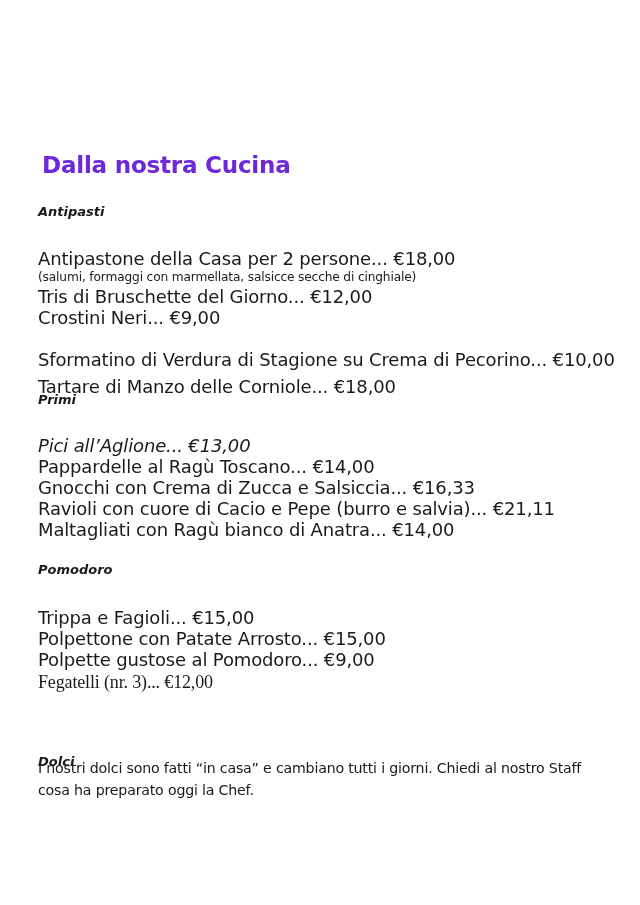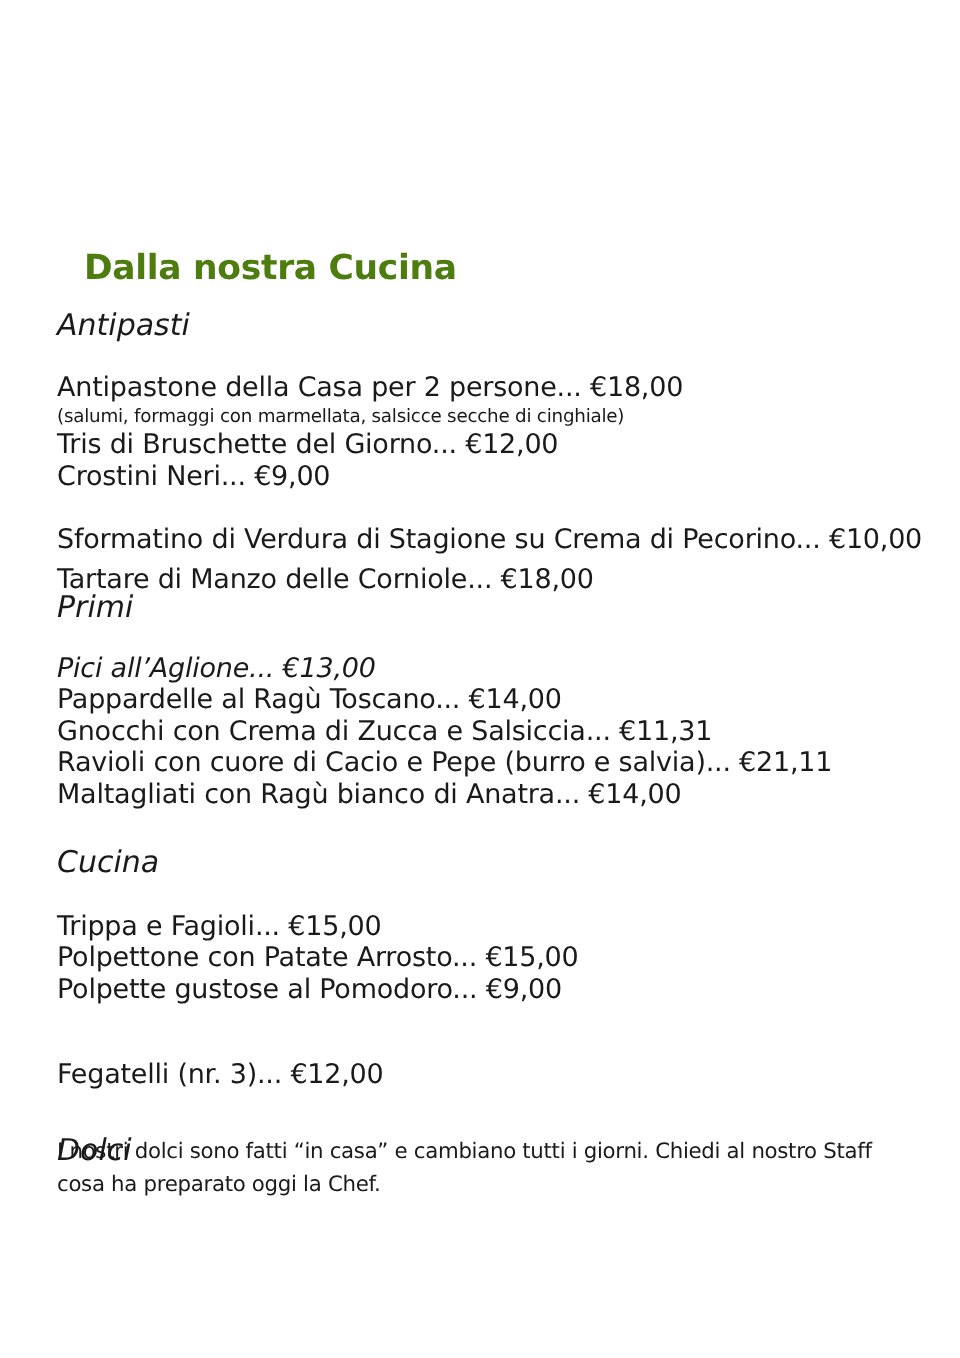--- a/index.html
+++ b/index.html
@@ -18,34 +18,34 @@
     .page {
       position: absolute;
       left: 38px;
       top: 0;
       width: 580px;
     }
     .title {
       position: absolute;
       left: 0;
       top: 148px;
-      margin: 18px;
+      margin: 4px;
       font-size: 23px;
       font-weight: bold;
       letter-spacing: -0.2px;
       white-space: nowrap;
-      color: #4d7c0f;
+      color: #6d28d9;
     }
     .section-head {
       position: absolute;
       left: 0;
       margin: 0;
-      font-size: 20px;
+      font-size: 13px;
       font-style: italic;
-      font-weight: normal;
+      font-weight: bold;
       white-space: nowrap;
       color: #1a1a1a;
     }
     .item {
       position: absolute;
       left: 0;
       font-size: 18px;
       line-height: 21px;
       white-space: nowrap;
       color: #1a1a1a;
@@ -74,25 +74,25 @@
   <div class="item" style="top:248px;">Antipastone della Casa per 2 persone... €18,00</div>
   <div class="item note" style="top:267px;">(salumi, formaggi con marmellata, salsicce secche di cinghiale)</div>
   <div class="item" style="top:286px;">Tris di Bruschette del Giorno... €12,00</div>
   <div class="item" style="top:307px;">Crostini Neri... €9,00</div>
   <div class="item" style="top:328px;margin-top:48px;">Tartare di Manzo delle Corniole... €18,00</div>
   <div class="item" style="top:349px;">Sformatino di Verdura di Stagione su Crema di Pecorino... €10,00</div>
 
   <h2 class="section-head" style="top:392px;">Primi</h2>
   <div class="item" style="top:435px;font-style:italic;">Pici all’Aglione... €13,00</div>
   <div class="item" style="top:456px;">Pappardelle al Ragù Toscano... €14,00</div>
-  <div class="item" style="top:477px;">Gnocchi con Crema di Zucca e Salsiccia... €11,31</div>
+  <div class="item" style="top:477px;">Gnocchi con Crema di Zucca e Salsiccia... €16,33</div>
   <div class="item" style="top:498px;">Ravioli con cuore di Cacio e Pepe (burro e salvia)... €21,11</div>
   <div class="item" style="top:519px;">Maltagliati  con Ragù bianco di Anatra... €14,00</div>
 
-  <h2 class="section-head" style="top:562px;">Cucina</h2>
+  <h2 class="section-head" style="top:562px;">Pomodoro</h2>
   <div class="item" style="top:607px;">Trippa e Fagioli... €15,00</div>
   <div class="item" style="top:628px;">Polpettone con Patate Arrosto... €15,00</div>
   <div class="item" style="top:649px;">Polpette gustose al Pomodoro... €9,00</div>
-  <div class="item" style="top:706px;">Fegatelli (nr. 3)... €12,00</div>
+  <div class="item" style="top:672px;font-family:Liberation Serif, serif;">Fegatelli (nr. 3)... €12,00</div>
 
   <h2 class="section-head" style="top:754px;">Dolci</h2>
   <div class="para" style="top:758px;">I nostri dolci sono fatti “in casa” e cambiano tutti i giorni. Chiedi al nostro Staff cosa ha preparato oggi la Chef.</div>
 </div>
 
 </body></html>

